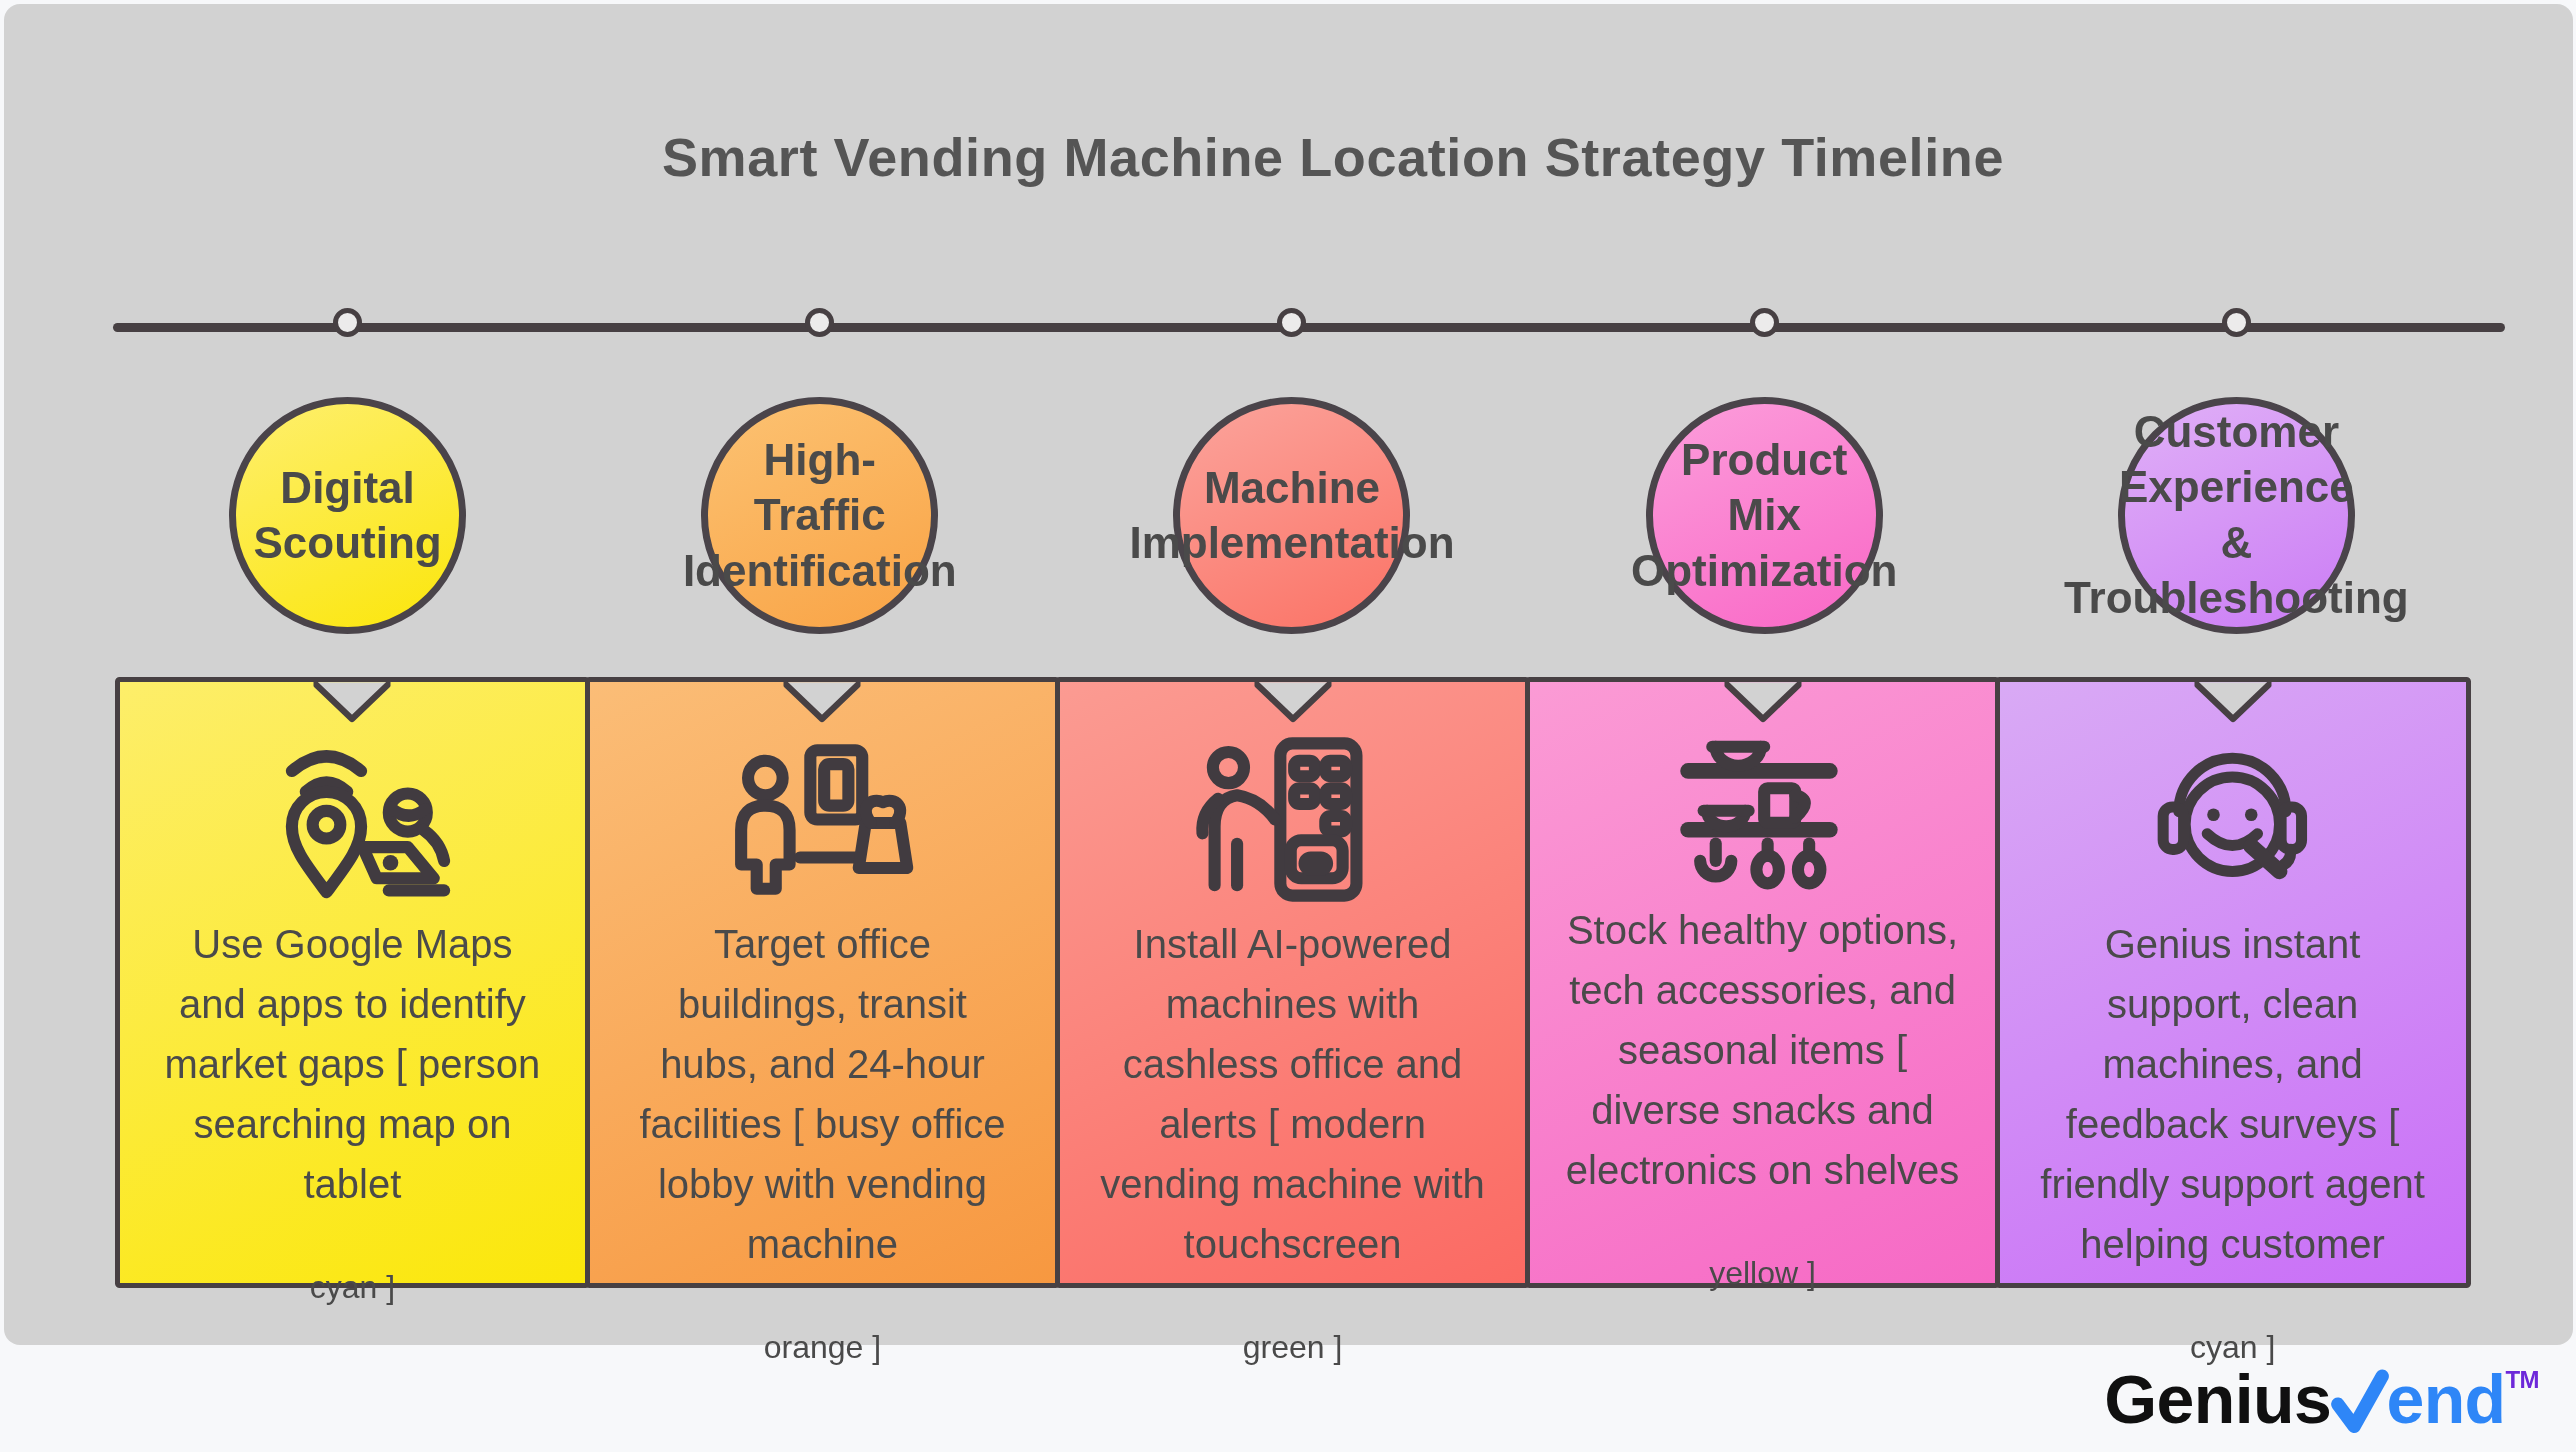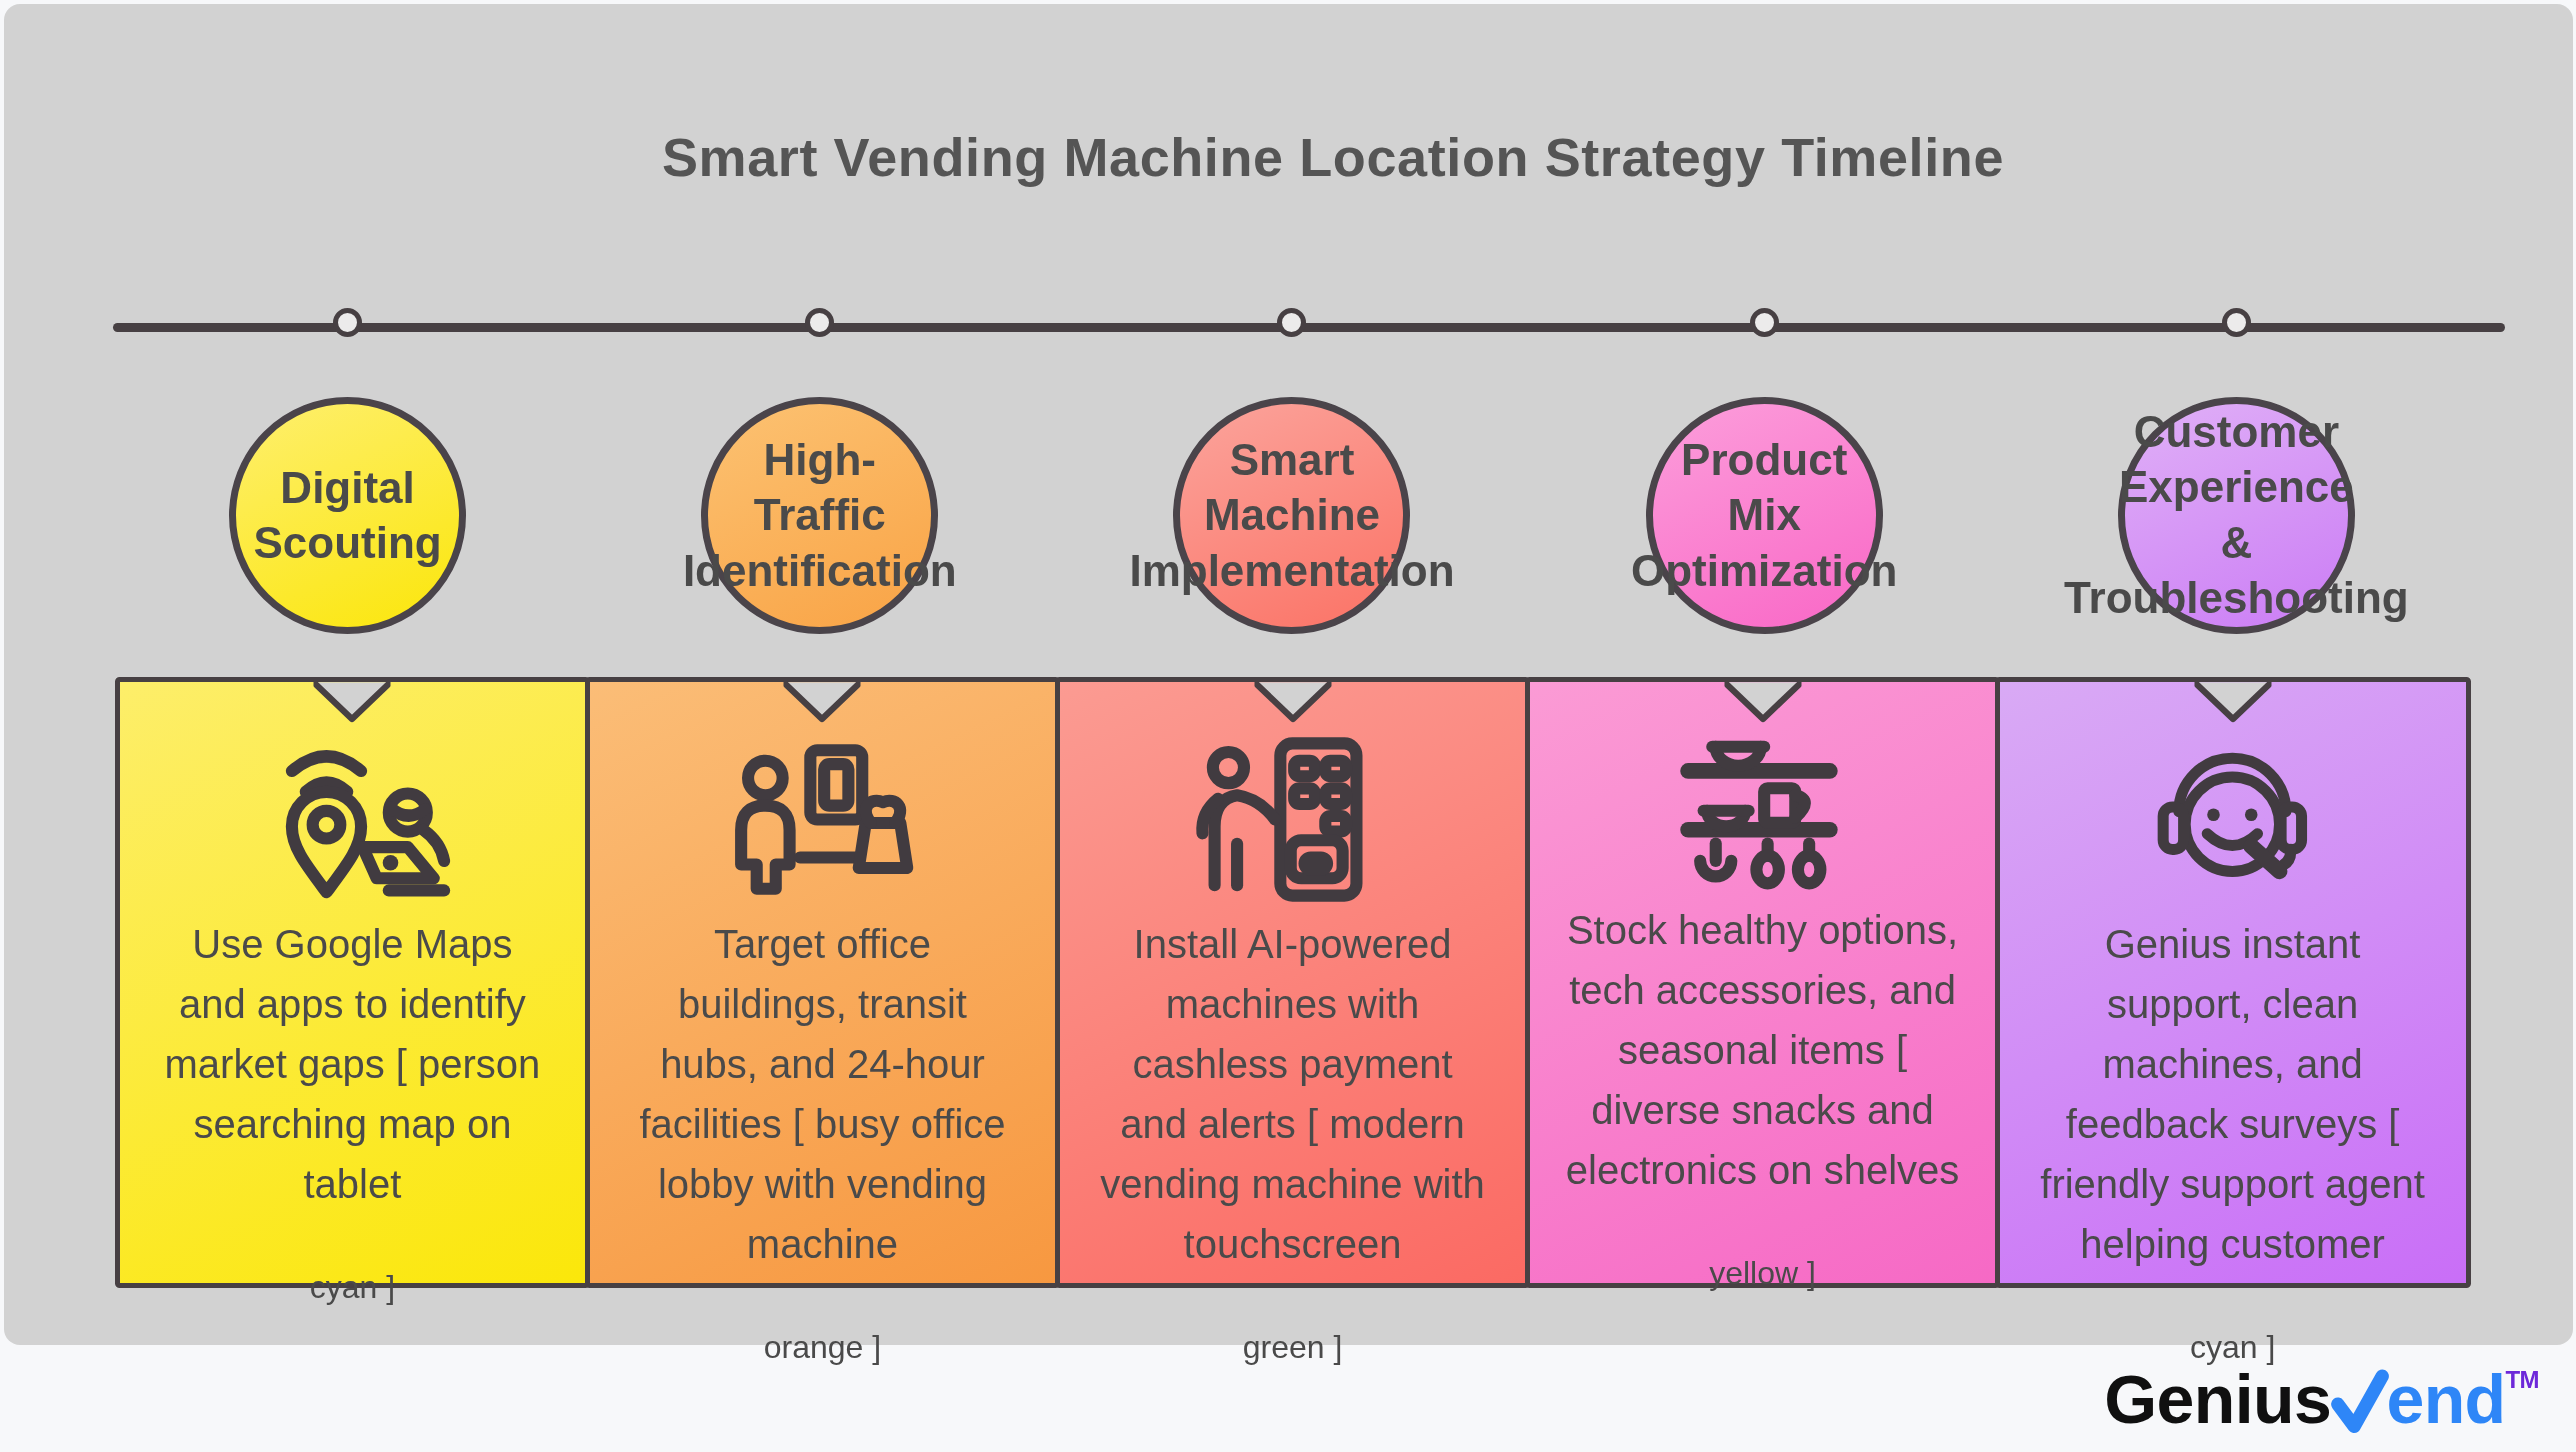--- a/index.html
+++ b/index.html
@@ -88,21 +88,20 @@
           <div class="circle-label">
             <div>High-</div>
             <div>Traffic</div>
             <div>Identification</div>
           </div>
         </div>
       </div>
       <div class="circle-cell">
         <div class="circle" style="background: linear-gradient(155deg, rgb(251, 164, 156) 0%, rgb(251, 114, 101) 100%);">
           <div class="circle-label">
-            <div>Smart</div>
             <div>Machine</div>
             <div>Implementation</div>
           </div>
         </div>
       </div>
       <div class="circle-cell">
         <div class="circle" style="background: linear-gradient(155deg, rgb(252, 158, 219) 0%, rgb(249, 103, 198) 100%);">
           <div class="circle-label">
             <div>Product</div>
             <div>Mix</div>
@@ -181,21 +180,21 @@
             <rect class="ic" x="84" y="32" width="12" height="9" rx="3"></rect>
             <rect class="ic" x="84" y="48" width="12" height="9" rx="3"></rect>
             <rect class="ic" x="64" y="62" width="30" height="22" rx="6"></rect>
             <rect class="ic" x="72" y="72" width="13" height="7" rx="3.5"></rect>
             <circle class="ic" cx="28" cy="20" r="9"></circle>
             <path class="ic" d="M20 88 V54 Q20 38 33 36 Q46 38 55 50"></path>
             <path class="ic" d="M22 38 Q12 46 13 58"></path>
             <path class="ic" d="M33 88 V64"></path>
           </svg>
         </div>
-        <div class="card-text">Install AI-powered machines with cashless payment and alerts [ modern vending machine with touchscreen</div>
+        <div class="card-text">Install AI-powered machines with cashless office and alerts [ modern vending machine with touchscreen</div>
         <div class="color-note">green ]</div>
       </div>
 
       <div class="card" style="background: linear-gradient(155deg, rgb(251, 155, 213) 0%, rgb(246, 105, 197) 100%); justify-content: center;">
         <svg class="notch" viewBox="0 0 134 76">
           <path d="M0,0 H134 L67,64 Z" fill="#d2d2d2"></path>
           <path d="M2,2 L67,64 L132,2" fill="none" stroke="#474043" stroke-width="11" stroke-linecap="round" stroke-linejoin="round"></path>
         </svg>
         <div class="icon-box">
           <svg viewBox="0 0 130 100">

